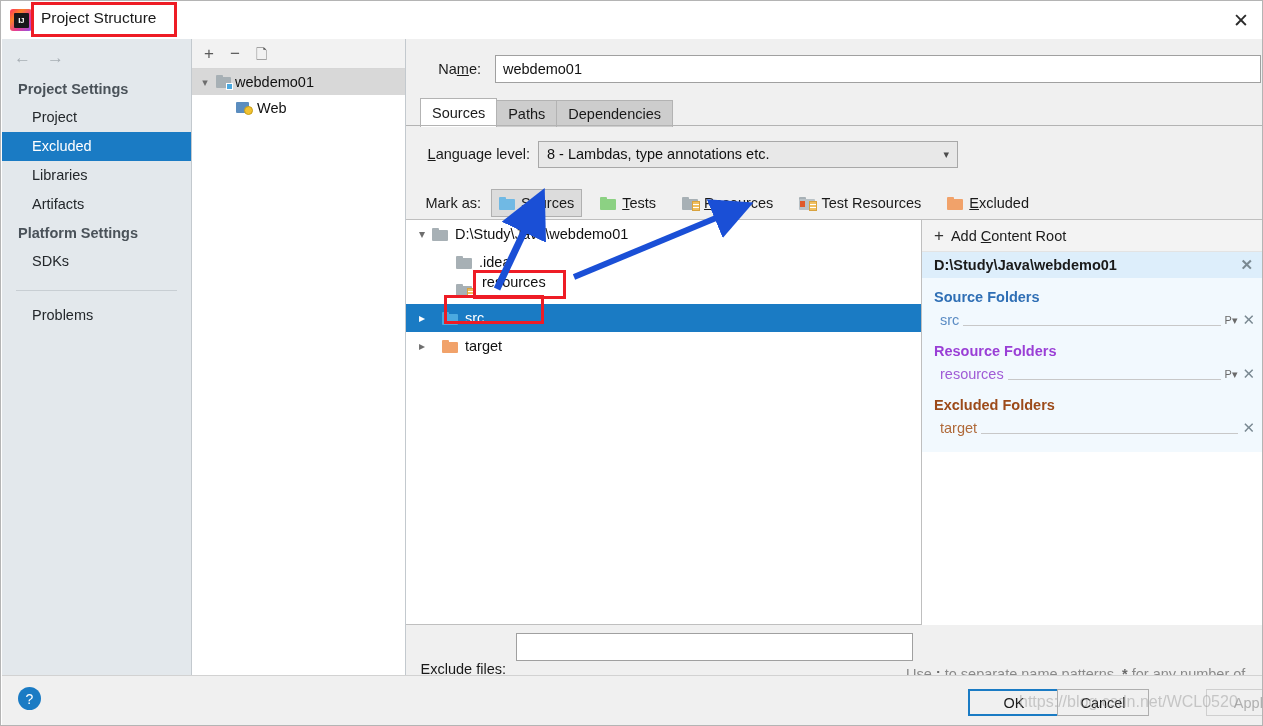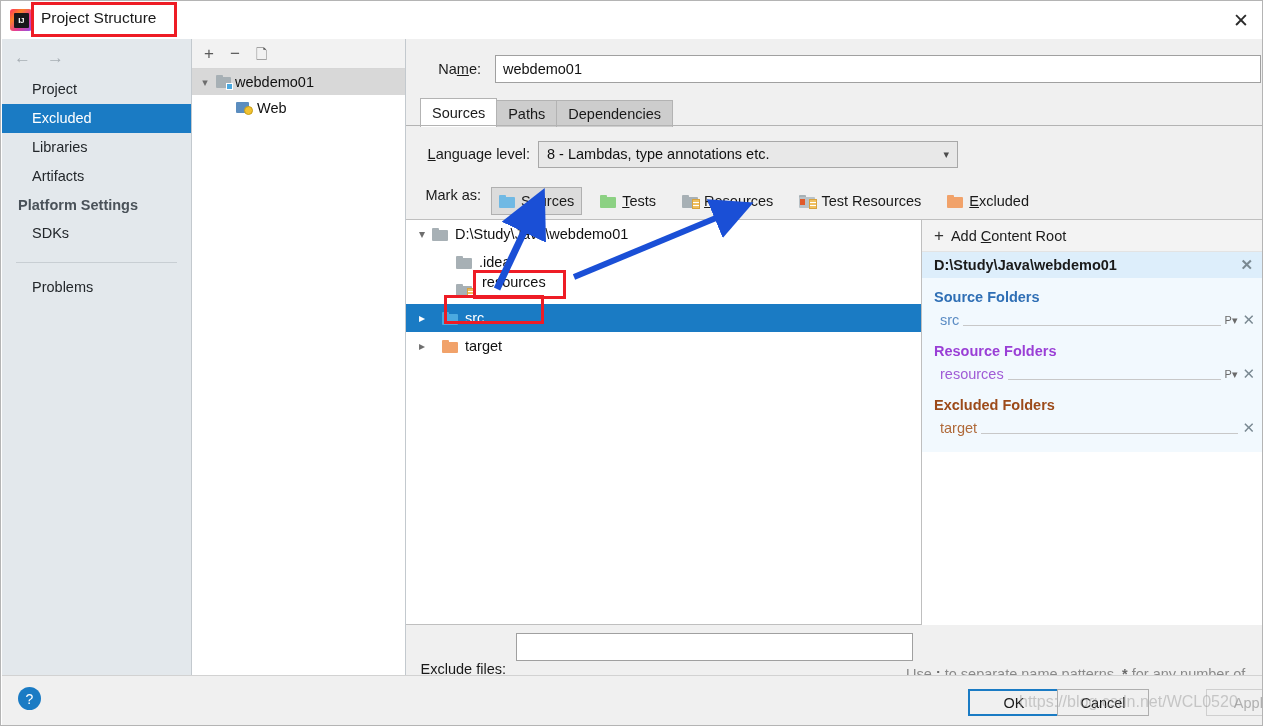--- a/index.html
+++ b/index.html
@@ -160,21 +160,21 @@
   #lang-select {
     margin-left: 8px; width: 420px; height: 27px;
     background: #e8e8e8; border: 1px solid #a8a8a8;
     font-size: 14.5px; color: #111; padding: 0 8px;
     display: flex; align-items: center; justify-content: space-between;
   }
   #lang-select .chev { font-size: 11px; color: #4b4b4b; }
 
   #mark-row {
     position: absolute; left: 0; top: 148px; width: 857px; height: 32px;
-    display: flex; 
+    display: flex; align-items: center;
   }
   #mark-label { width: 75px; text-align: right; font-size: 14.5px; color: #1a1a1a; }
   .mark-btn {
     margin-left: 10px; height: 28px; padding: 0 7px;
     display: flex; align-items: center; gap: 6px;
     font-size: 14.5px; color: #1a1a1a;
     border: 1px solid transparent;
   }
   .mark-btn.pressed { background: #dcdcdc; border: 1px solid #b0b0b0; }
   .mk-ico { width: 16px; height: 13px; position: relative; }
@@ -313,20 +313,21 @@
     <div id="title-hl"></div>
     <div id="close-btn">✕</div>
   </div>
 
   <div id="sidebar">
     <div id="nav-arrows">
       <span class="nav-arrow">←</span>
       <span class="nav-arrow">→</span>
     </div>
 
+    <div class="sb-group">Project Settings</div>
     <div class="sb-item">Project</div>
     <div class="sb-item selected">Excluded</div>
     <div class="sb-item">Libraries</div>
     <div class="sb-item">Artifacts</div>
 
     <div class="sb-group">Platform Settings</div>
     <div class="sb-item">SDKs</div>
 
     <div class="sb-divider"></div>
     <div class="sb-item">Problems</div>

